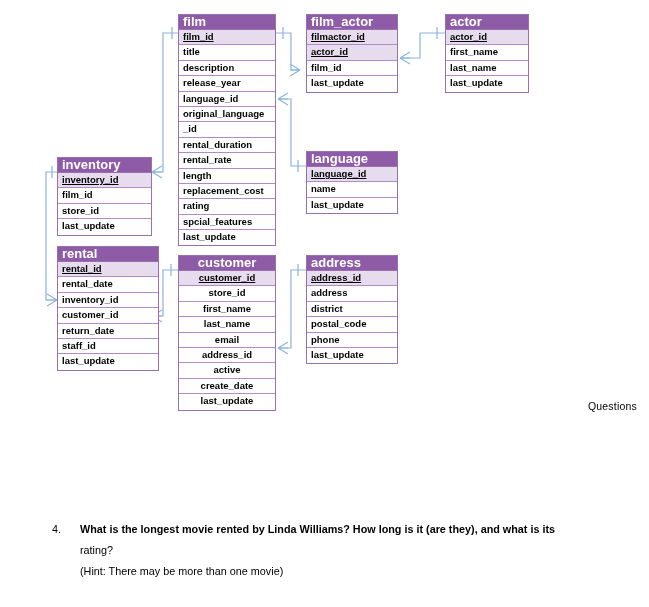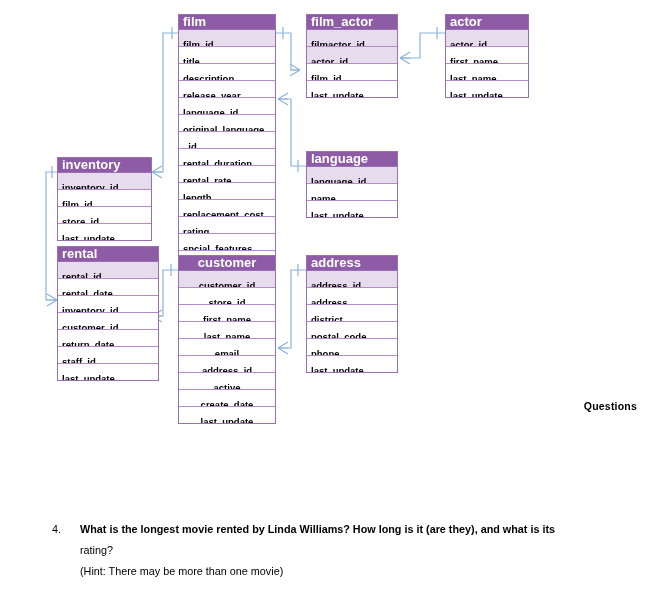--- a/index.html
+++ b/index.html
@@ -31,21 +31,21 @@
     padding:0 4px;
     box-sizing:border-box;
     border-bottom:1px solid #9a6fb0;
     white-space:nowrap;
     overflow:hidden;
   }
   .entity .erow{
     font-size:9.5px;
     line-height:14px;
     height:15.4px;
-    padding:8px 4px;
+    padding:0 4px;
     box-sizing:border-box;
     border-bottom:1px solid #b municipal;
     border-bottom:1px solid #b58ac8;
     color:#000;
     font-weight:bold;
     white-space:nowrap;
     overflow:hidden;
     background:#ffffff;
   }
   .entity .erow:last-child{border-bottom:none;}
@@ -55,21 +55,21 @@
   .entity .erow.key span.kt{
     text-decoration:underline;
   }
 
   
   .questions-label{
     position:absolute;
     right:12px;
     top:400px;
     font-size:10.5px;
-    font-weight:bold;
+    font-weight:normal;
     letter-spacing:0.2px;
   }
   .qblock{
     position:absolute;
     left:52px;
     top:519px;
     width:570px;
     font-size:10.8px;
     line-height:21px;
   }

